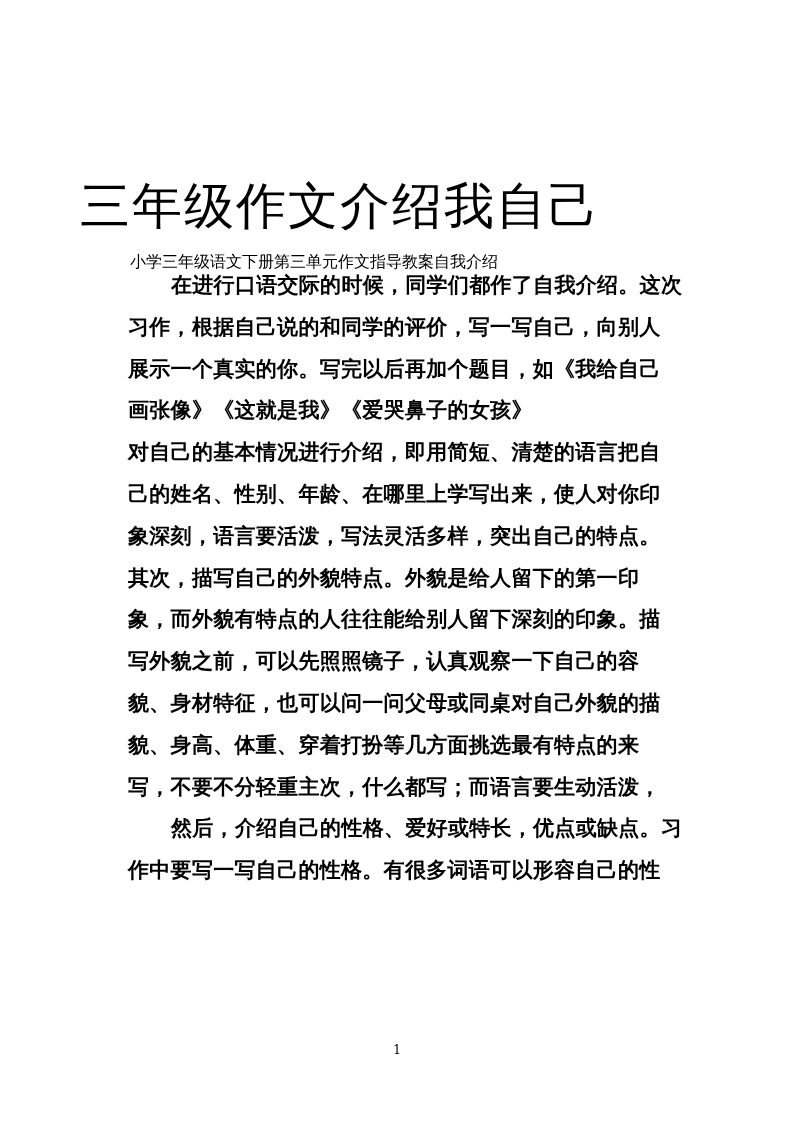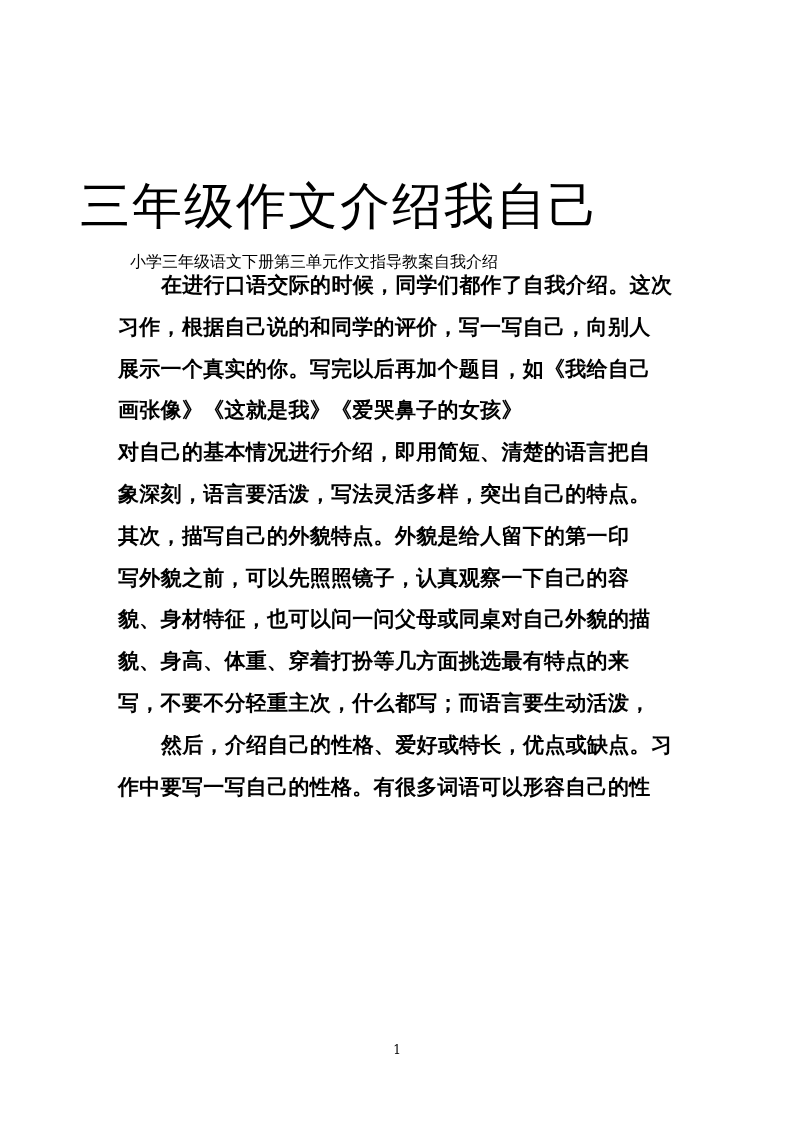--- a/index.html
+++ b/index.html
@@ -1,39 +1,41 @@
 <!DOCTYPE html>
 <html><head>
 <meta charset="utf-8">
 <style>
   html, body { margin:0; padding:0; background:#ffffff; }
   body { width:794px; height:1123px; position:relative; overflow:hidden;
          font-family: "DejaVu Serif", "Liberation Serif", serif; color:#000; }
   .title { position:absolute; left:0; width:680px; top:142px; text-align:center;
            font-size:50px; line-height:60px; letter-spacing:2px; font-weight:normal; }
   .subtitle { position:absolute; left:130px; top:248px; font-size:16px; line-height:28px; }
-  .body { position:absolute; left:118px; top:264px; width:560px; }
+  .body { position:absolute; left:128px; top:264px; width:560px; }
   .line { font-size:21px; height:41.8px; line-height:41.8px; white-space:nowrap; font-weight:bold; letter-spacing:0.3px; }
   .indent { padding-left:43px; }
   .pageno { position:absolute; left:0; width:794px; top:1043px; text-align:center; font-size:12px; }
 </style>
 </head>
 <body>
 
 <h1 class="title">三年级作文介绍我自己</h1>
 <div class="subtitle">小学三年级语文下册第三单元作文指导教案自我介绍</div>
 
 <div class="body">
   <div class="line indent">在进行口语交际的时候，同学们都作了自我介绍。这次</div>
   <div class="line">习作，根据自己说的和同学的评价，写一写自己，向别人</div>
   <div class="line">展示一个真实的你。写完以后再加个题目，如《我给自己</div>
   <div class="line">画张像》《这就是我》《爱哭鼻子的女孩》</div>
   <div class="line">对自己的基本情况进行介绍，即用简短、清楚的语言把自</div>
+  <div class="line">己的姓名、性别、年龄、在哪里上学写出来，使人对你印</div>
   <div class="line">象深刻，语言要活泼，写法灵活多样，突出自己的特点。</div>
   <div class="line">其次，描写自己的外貌特点。外貌是给人留下的第一印</div>
+  <div class="line">象，而外貌有特点的人往往能给别人留下深刻的印象。描</div>
   <div class="line">写外貌之前，可以先照照镜子，认真观察一下自己的容</div>
   <div class="line">貌、身材特征，也可以问一问父母或同桌对自己外貌的描</div>
   <div class="line">貌、身高、体重、穿着打扮等几方面挑选最有特点的来</div>
   <div class="line">写，不要不分轻重主次，什么都写；而语言要生动活泼，</div>
   <div class="line indent">然后，介绍自己的性格、爱好或特长，优点或缺点。习</div>
   <div class="line">作中要写一写自己的性格。有很多词语可以形容自己的性</div>
 </div>
 
 <div class="pageno">1</div>
 

